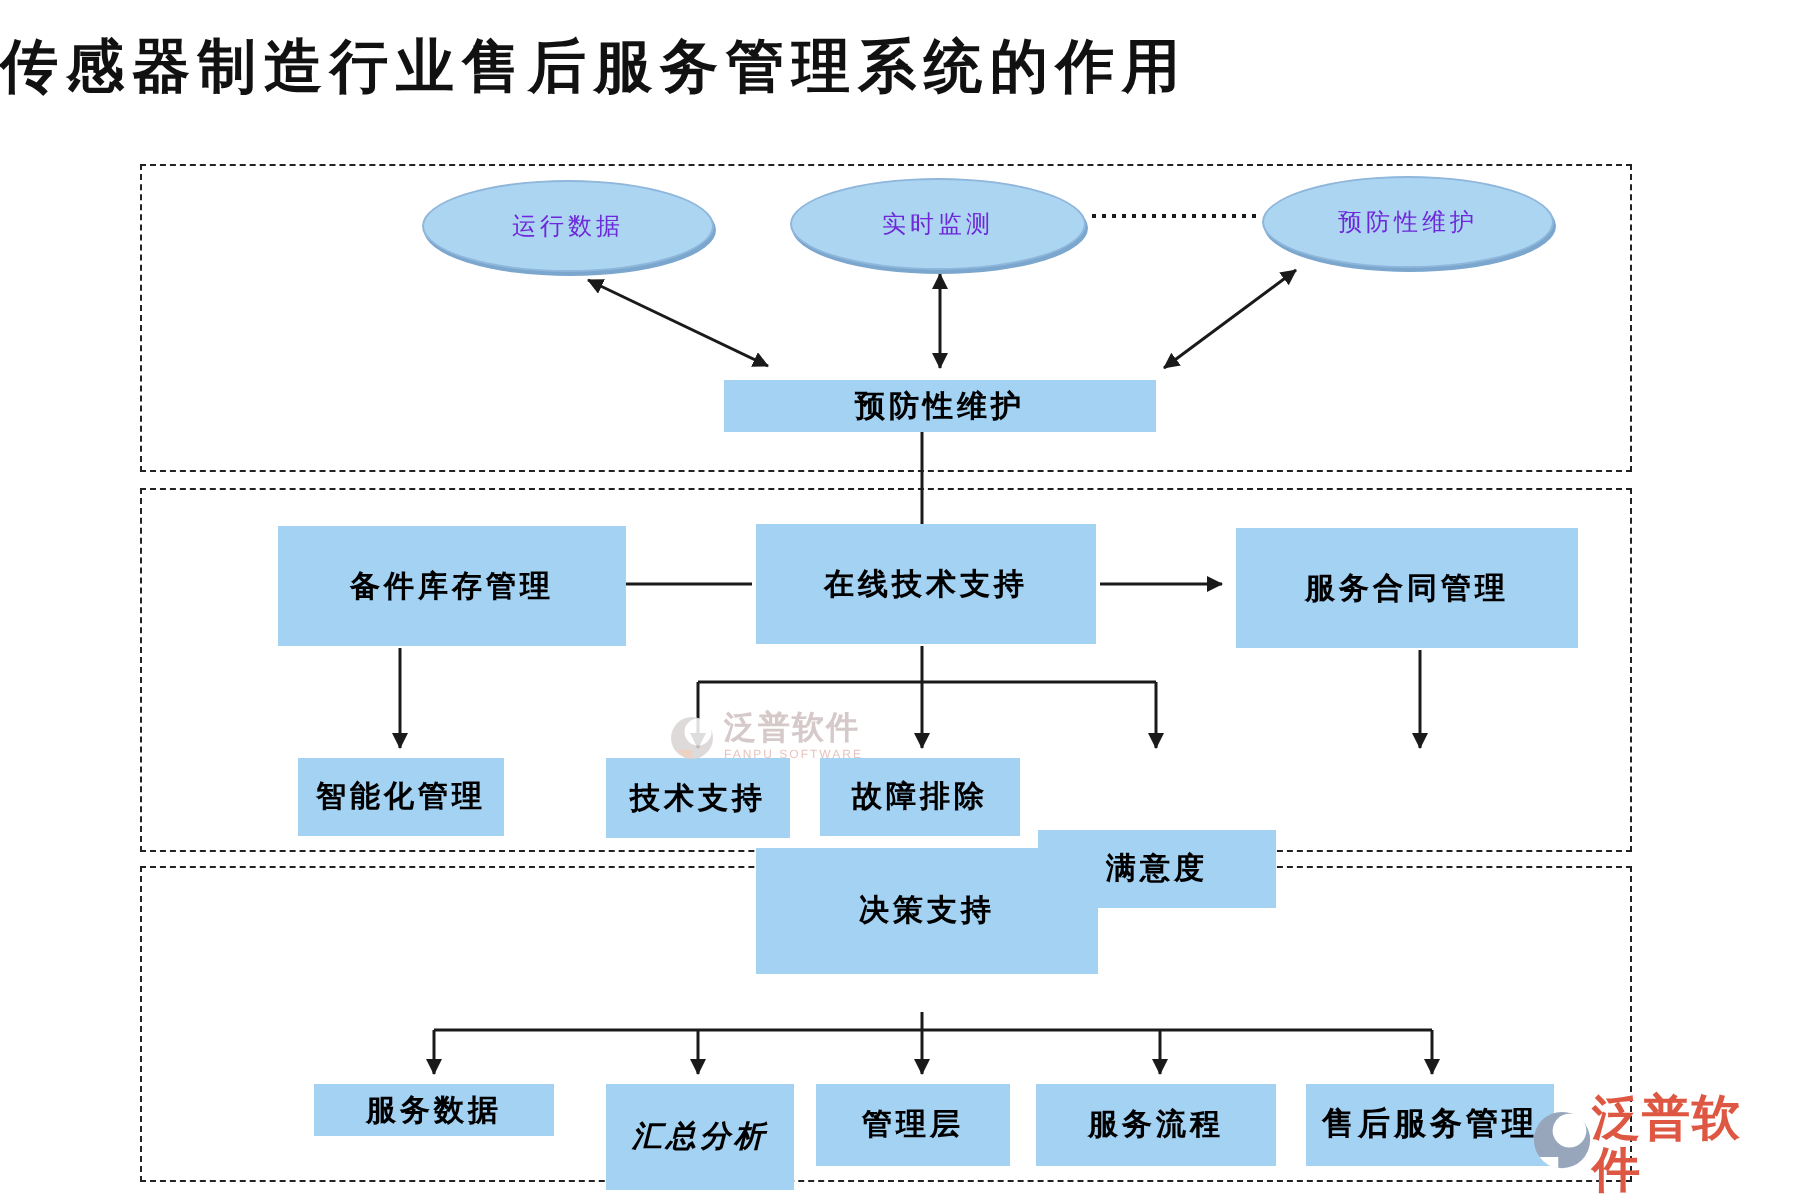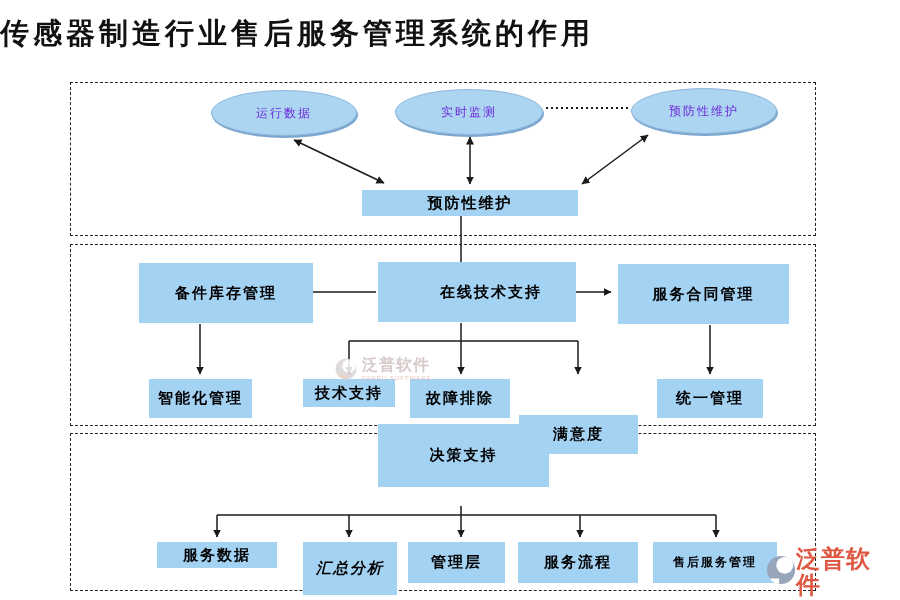--- a/index.html
+++ b/index.html
@@ -75,34 +75,33 @@
       <line x1="716" y1="515" x2="716" y2="537" marker-end="url(#ah)"></line>
     </g>
   </svg>
 
   <div class="ellipse" style="left:211px;top:90px;width:144px;height:44px;">运行数据</div>
   <div class="ellipse" style="left:395px;top:89px;width:146px;height:44px;text-align:center;">实时监测</div>
   <div class="ellipse" style="left:631px;top:88px;width:144px;height:44px;">预防性维护</div>
   <div class="node" style="left:362px;top:190px;width:216px;height:26px;">预防性维护</div>
 
   <div class="node" style="left:119px;top:263px;width:174px;height:60px;margin-left:20px;">备件库存管理</div>
-  <div class="node" style="left:378px;top:262px;width:170px;height:60px;padding-left:28px;">在线技术支持</div>
+  <div class="node" style="left:378px;top:262px;width:170px;height:60px;">在线技术支持</div>
   <div class="node" style="left:618px;top:264px;width:171px;height:60px;">服务合同管理</div>
   <div class="node" style="left:149px;top:379px;width:103px;height:39px;">智能化管理</div>
-  <div class="node" style="left:303px;top:379px;width:92px;height:28px;">技术支持</div>
+  <div class="node" style="left:303px;top:379px;width:92px;height:40px;">技术支持</div>
   <div class="node" style="left:410px;top:379px;width:100px;height:39px;">故障排除</div>
   <div class="node" style="left:519px;top:379px;width:119px;height:39px;margin-top:36px;">满意度</div>
-  <div class="node" style="left:657px;top:379px;width:106px;height:39px;">统一管理</div>
 
   <div class="node" style="left:378px;top:424px;width:171px;height:63px;">决策支持</div>
   <div class="node" style="left:157px;top:542px;width:120px;height:26px;">服务数据</div>
   <div class="node" style="left:303px;top:542px;width:94px;height:53px;font-style:italic;">汇总分析</div>
   <div class="node" style="left:408px;top:542px;width:97px;height:41px;">管理层</div>
   <div class="node" style="left:518px;top:542px;width:120px;height:41px;">服务流程</div>
-  <div class="node" style="left:653px;top:542px;width:124px;height:41px;font-size:12px;">售后服务管理</div>
+  <div class="node" style="left:653px;top:542px;width:124px;height:41px;font-size:16px;">售后服务管理</div>
 
   <div class="watermark">
     <span>
       <svg width="24" height="24" viewBox="0 0 32 32">
         <circle cx="16" cy="16" r="14" fill="#D9D4D4"></circle>
         <circle cx="20" cy="12" r="9" fill="#ffffff"></circle>
         <path d="M6 24 A14 14 0 0 0 16 30 L16 24 Z" fill="#EDC9B8"></path>
       </svg>
     </span>
     <span class="wm-txt">

